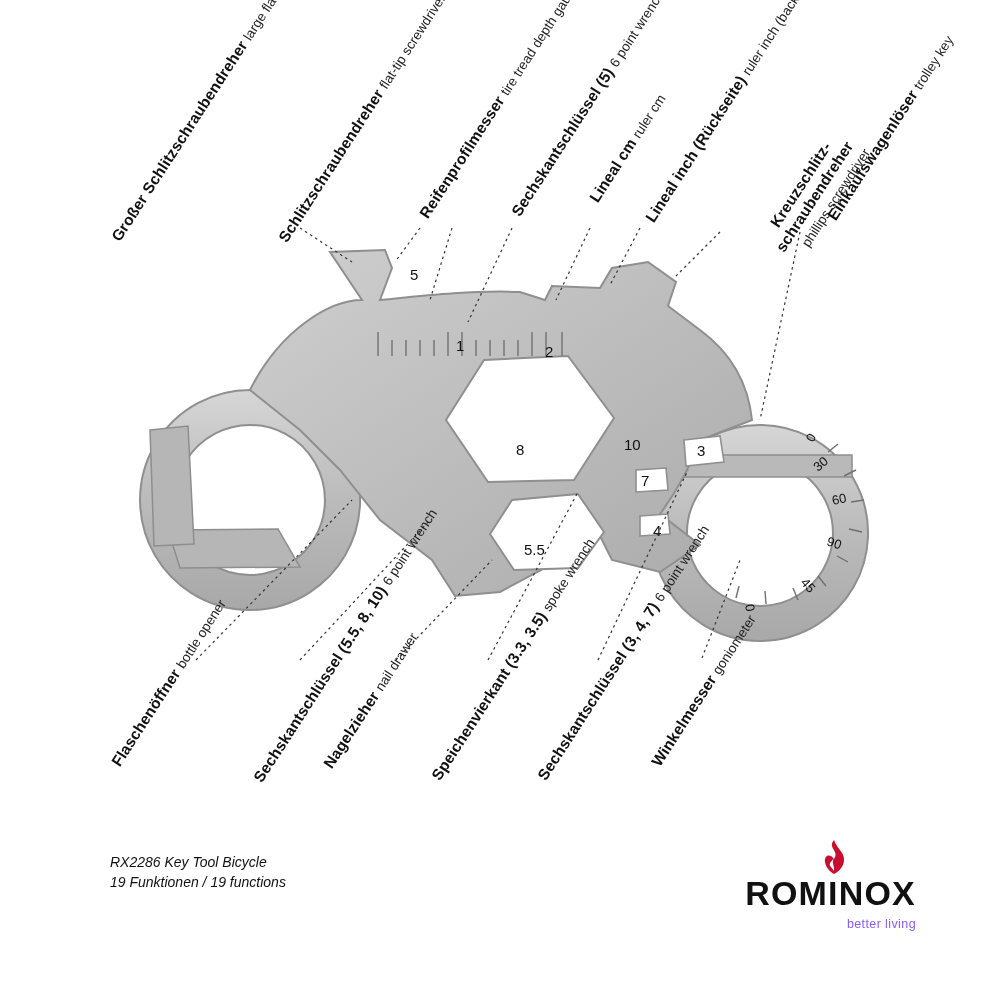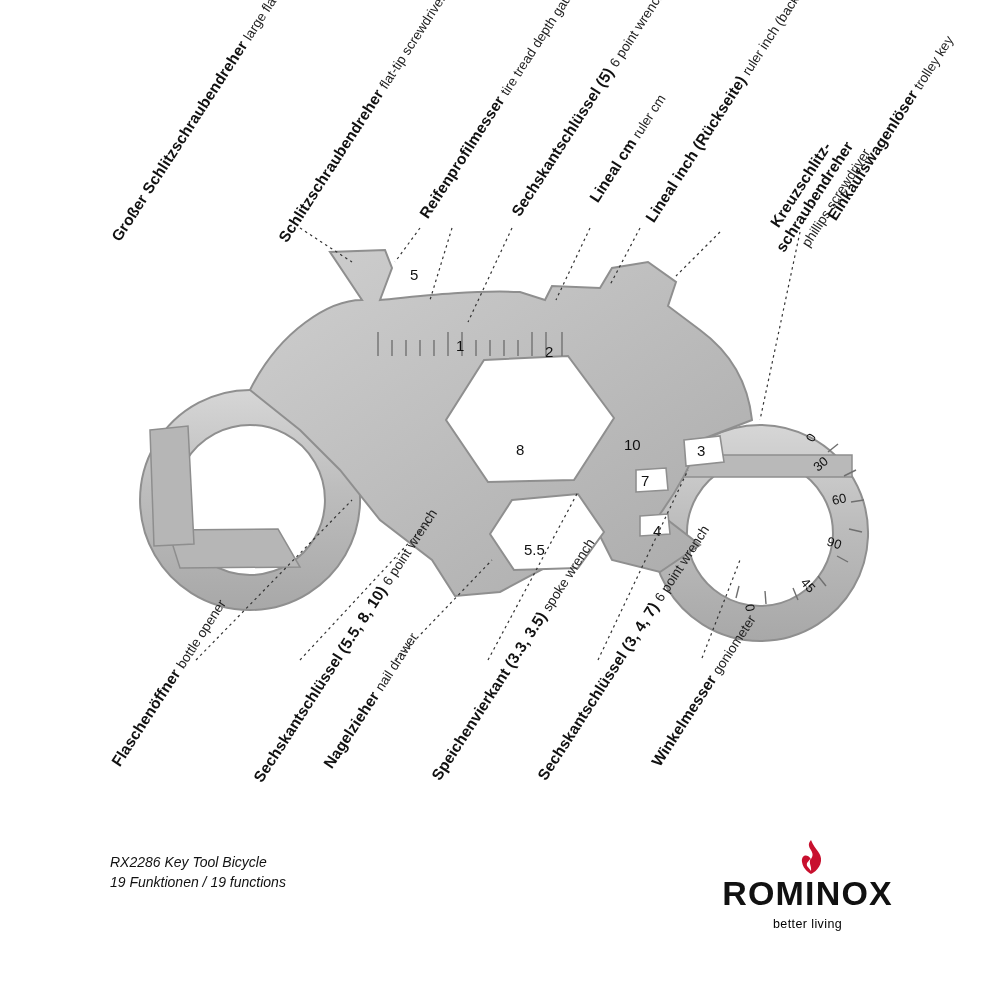--- a/index.html
+++ b/index.html
@@ -15,23 +15,23 @@
   svg#art{position:absolute;left:0;top:0;width:1000px;height:1000px;}
 
   .lbl{position:absolute;white-space:nowrap;transform-origin:0 0;}
   .lbl .de{font-weight:bold;font-size:15.5px;letter-spacing:.1px;color:#111;}
   .lbl .en{font-size:13.5px;color:#222;font-weight:normal;}
 
   .rot{transform:rotate(-57deg);}
 
   .footer{position:absolute;left:110px;top:852px;font-size:14px;line-height:20px;color:#111;font-style:italic;}
   .footer .line1{font-weight:normal;}
-  .brand{position:absolute;right:107px;top:838px;text-align:center;}
+  .brand{position:absolute;right:84px;top:838px;text-align:right;}
   .brand .word{font-size:34px;font-weight:bold;letter-spacing:1.2px;color:#111;font-family:"Liberation Sans",sans-serif;}
-  .brand .tag{font-size:12.5px;color:#000000;margin-top:4px;letter-spacing:.4px;}
+  .brand .tag{font-size:12.5px;color:#8b5cf6;margin-top:4px;letter-spacing:.4px;}
   .brand .mark{width:34px;height:34px;margin:0 auto 2px auto;position:relative;}
   .num{font-size:15px;fill:#111;font-family:"Liberation Sans",sans-serif;}
 </style>
 </head>
 <body>
 
 <div id="stage">
 
   <svg id="art" viewBox="0 0 1000 1000">
     <defs>

